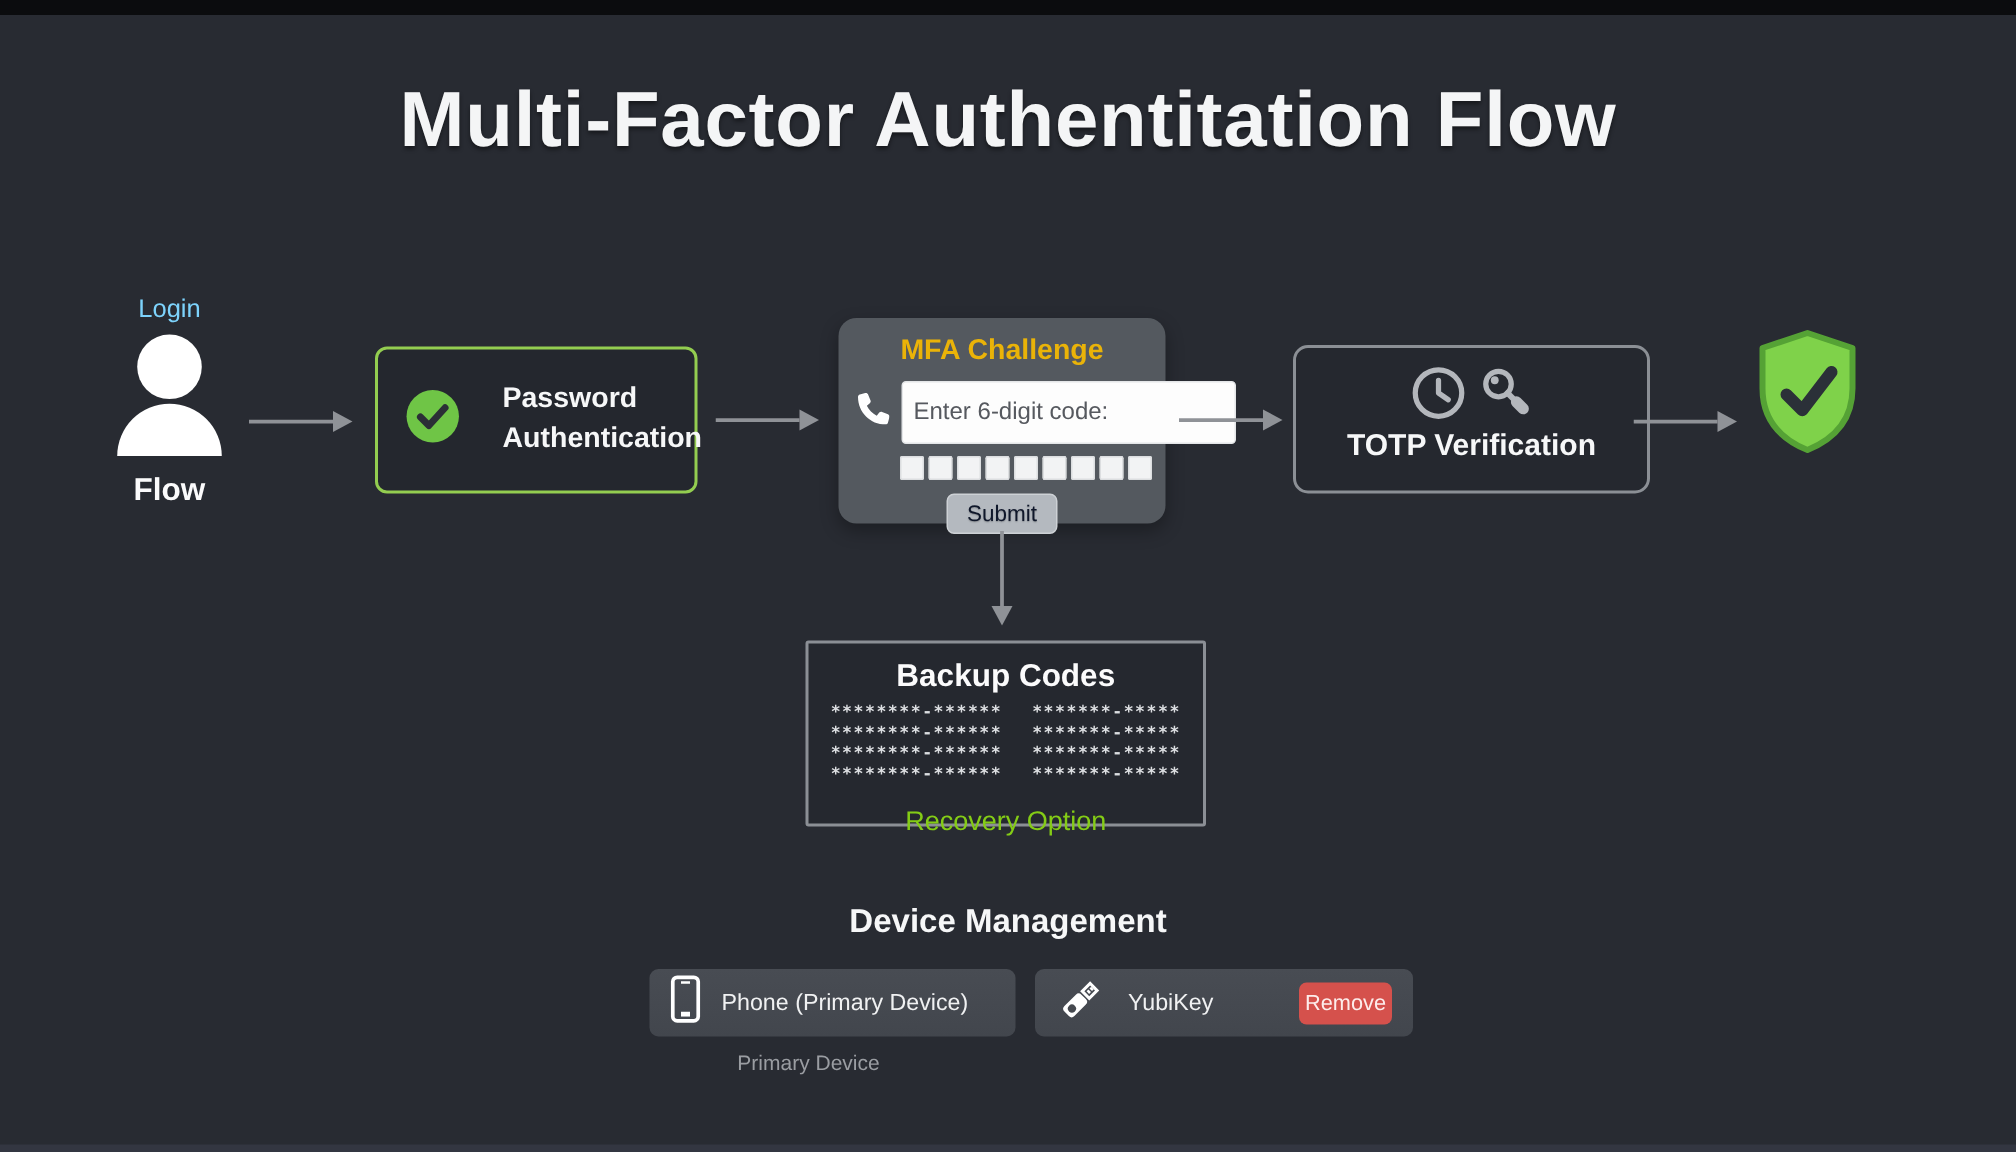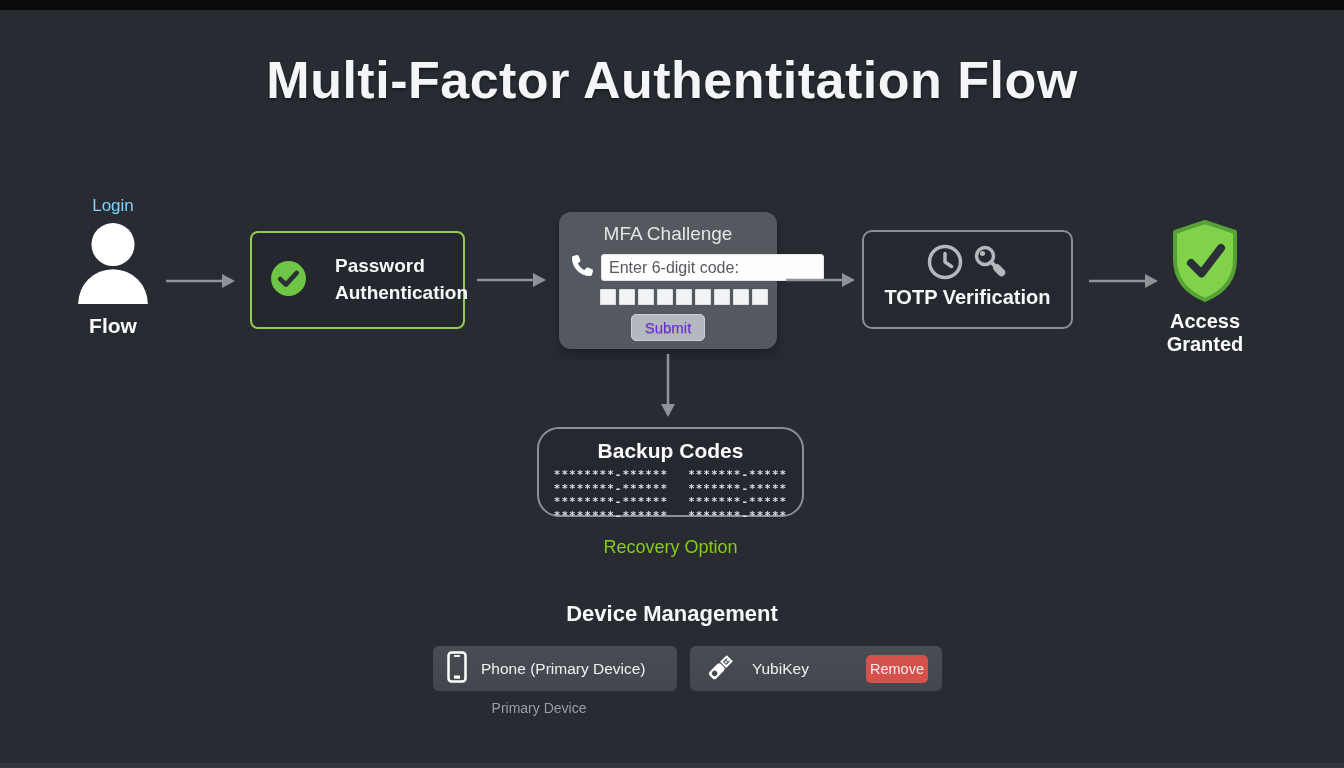--- a/index.html
+++ b/index.html
@@ -38,53 +38,53 @@
   }
   .password-label { font-size:19px; font-weight:bold; line-height:1.4; color:#f6f7f8; }
 
   
   .mfa-node {
     position:absolute; left:559px; top:212px; width:218px; height:137px;
     background:#54595f; border-radius:12px;
     box-shadow:0 5px 12px rgba(0,0,0,.3);
     padding-top:11px;
   }
-  .mfa-title { text-align:center; font-size:19px; font-weight:normal; color:#e5e5e5; }
+  .mfa-title { text-align:center; font-size:19px; font-weight:bold; color:#eab308; }
   .mfa-input-row { display:flex; align-items:center; gap:8px; padding:0 13px; margin-top:9px; }
   .mfa-input {
-    flex:1; height:27px; background:#fdfdfd; border:1px solid #e4e6e8; border-radius:3px;
+    flex:1; height:42px; background:#fdfdfd; border:1px solid #e4e6e8; border-radius:3px;
     font-family:"Liberation Sans", sans-serif; font-size:16px; color:#4a4e54; padding:0 7px; outline:none;
   }
   .mfa-input::placeholder { color:#56595f; opacity:1; }
   .digit-row { display:flex; gap:3px; margin:8px 0 0 41px; }
   .digit-box { width:16px; height:16px; background:#f2f3f4; border-radius:1.5px; box-shadow:inset 0 0 0 1px #dcdee0; }
   .submit-btn {
     display:block; margin:9px auto 4px auto; padding:4px 13px;
     background:#b4b9bf; border:1px solid #cdd1d5; border-radius:5px;
-    font-family:"Liberation Sans", sans-serif; font-size:15px; color:#6d28d9; cursor:pointer;
+    font-family:"Liberation Sans", sans-serif; font-size:15px; color:#0f172a; cursor:pointer;
     text-shadow:0 1px 1px rgba(0,0,0,.25);
   }
 
   
   .totp-node {
-    position:absolute; left:862px; top:230px; width:211px; height:99px;
+    position:absolute; left:862px; top:230px; width:238px; height:99px;
     border:2px solid #8b8f95; border-radius:10px; text-align:center;
     padding-top:11px; background:rgba(0,0,0,.06);
   }
   .totp-icons { display:flex; justify-content:center; align-items:center; gap:5px; height:42px; }
   .totp-label { font-size:20px; font-weight:bold; color:#f6f7f8; margin-top:1px; }
 
   
   .access-node { position:absolute; left:1129px; top:219px; width:152px; text-align:center; }
   .access-label { font-size:20px; font-weight:bold; color:#fbfbfc; margin-top:3px; }
 
   
   .backup-node {
-    position:absolute; left:537px; top:427px; width:267px; height:90px;
-    border:2px solid #8b8f95; border-radius:22px; text-align:center;
+    position:absolute; left:537px; top:427px; width:267px; height:124px;
+    border:2px solid #8b8f95; border-radius:2px; text-align:center;
     padding-top:10px; background:rgba(0,0,0,.06);
   }
   .backup-title { font-size:21px; font-weight:bold; color:#fbfbfc; }
   .codes-grid {
     display:grid; grid-template-columns:auto auto; column-gap:20px; row-gap:0px;
     justify-content:center; margin-top:5px;
     font-family:"DejaVu Sans Mono", monospace; font-weight:bold;
     font-size:11px; letter-spacing:1px; color:#dcdee1; line-height:13.5px;
   }
   .backup-footer { font-size:18px; color:#84cc16; margin-top:15px; }
@@ -214,21 +214,20 @@
     </svg>
   </span>
 
   <div class="access-node">
     <span>
       <svg width="76" height="84" viewBox="0 0 76 84">
         <path d="M38 3 L68 13 V40 C68 62 55 74 38 81 C21 74 8 62 8 40 V13 Z" fill="#7fd24a" stroke="#55a235" stroke-width="4" stroke-linejoin="round"></path>
         <path d="M24 44 L34.5 54.5 L54 29" stroke="#2b3038" stroke-width="8" fill="none" stroke-linecap="round" stroke-linejoin="round"></path>
       </svg>
     </span>
-    <div class="access-label">Access Granted</div>
   </div>
 
   <span class="arrow" style="left:660px;top:354px;">
     <svg width="16" height="64" viewBox="0 0 16 64">
       <line x1="8" y1="0" x2="8" y2="50" stroke="#8f9297" stroke-width="2.5"></line>
       <polygon points="1,50 15,50 8,63" fill="#8f9297"></polygon>
     </svg>
   </span>
 
   <div class="backup-node">

